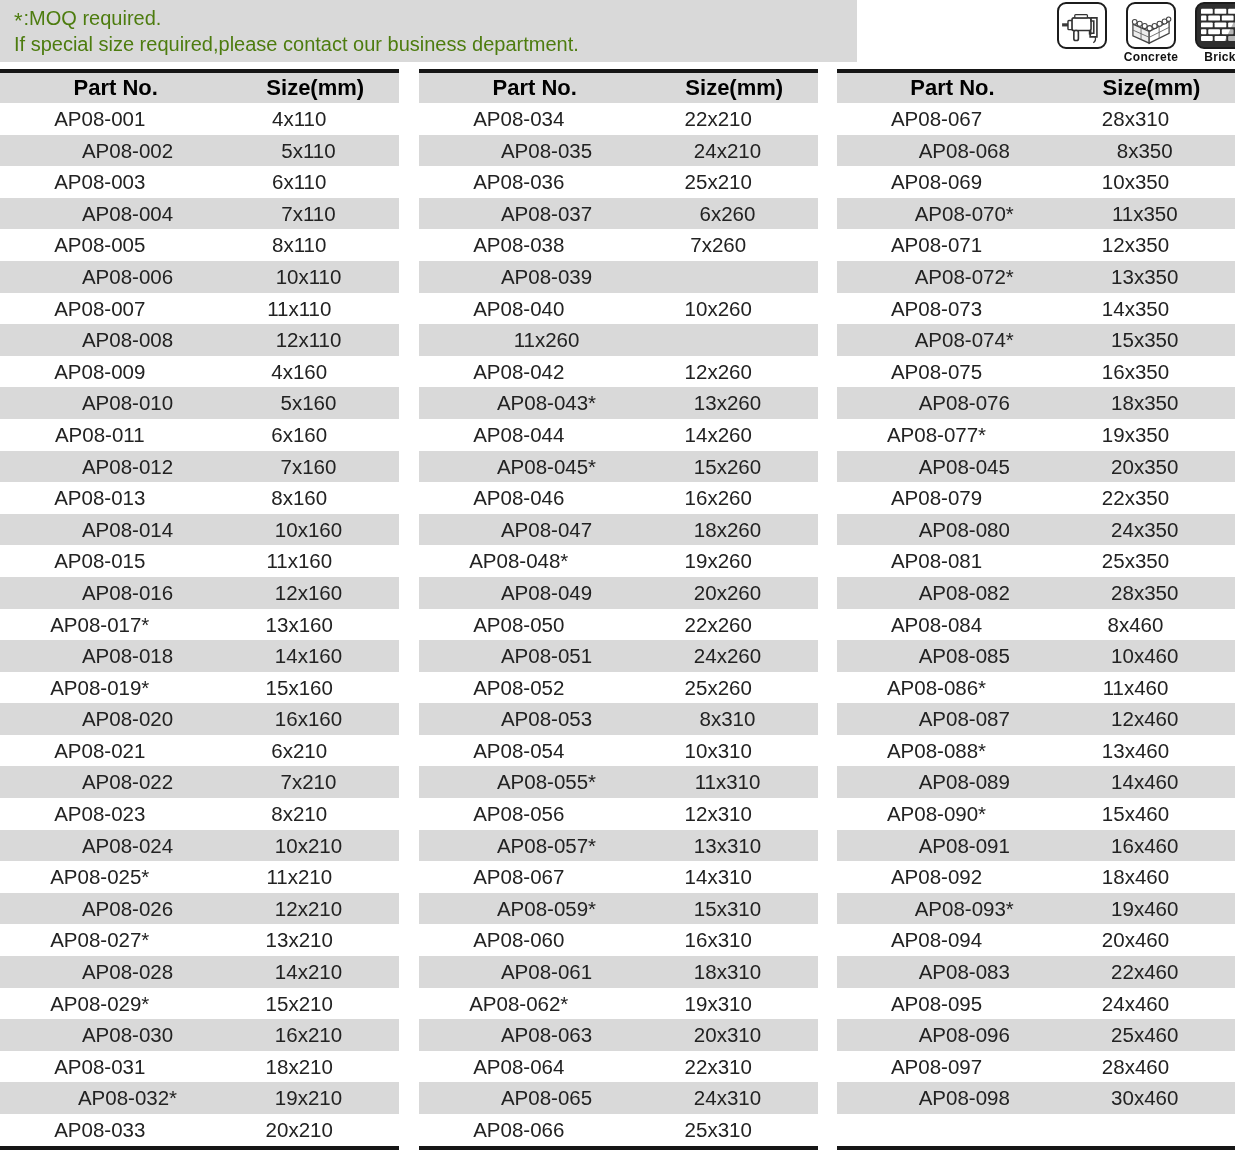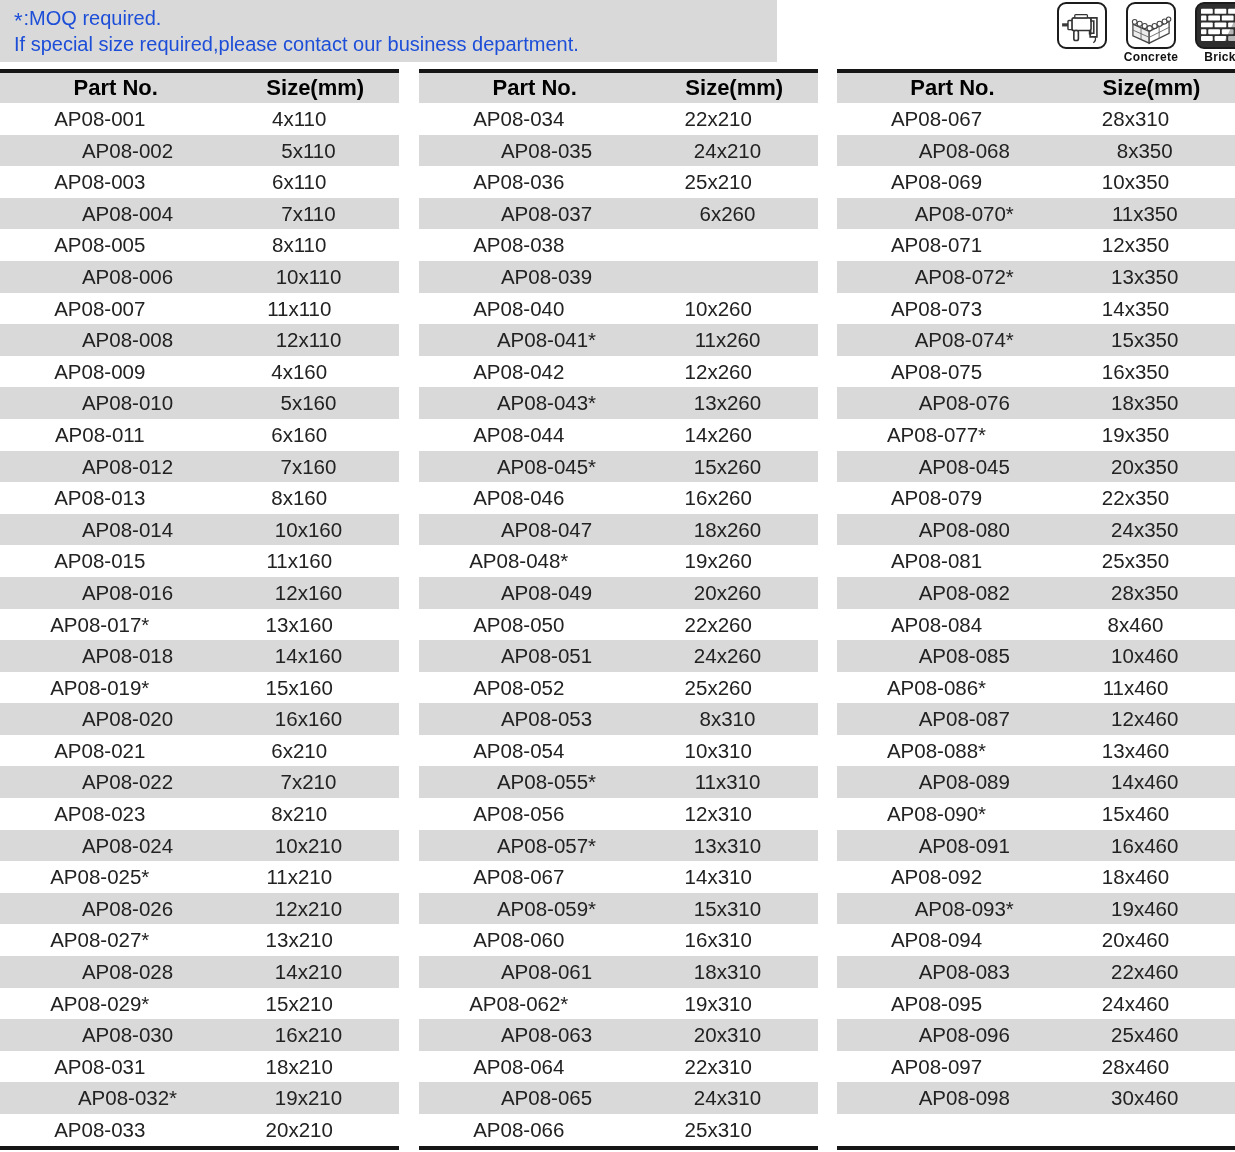--- a/index.html
+++ b/index.html
@@ -1,22 +1,22 @@
 <!DOCTYPE html>
 <html><head>
 <meta charset="utf-8">
 <style>
   html,body{margin:0;padding:0;}
   body{
     width:1235px;height:1152px;position:relative;background:#ffffff;
     font-family:"Liberation Sans", sans-serif;overflow:hidden;
   }
   .banner{
-    position:absolute;left:0;top:0;width:777px;height:62px;background:#d9d9d9;
-    box-sizing:border-box;padding:5px 0 0 14px;color:#1d4ed8;
+    position:absolute;left:0;top:0;width:857px;height:62px;background:#d9d9d9;
+    box-sizing:border-box;padding:5px 0 0 14px;color:#4d7c0f;
     font-size:20px;line-height:26px;
   }
   .banner .star{display:inline-block;position:relative;top:3px;margin-right:1px;font-size:22px;}
   .legend{position:absolute;top:2px;left:1056px;display:flex;gap:17px;}
   .legend-item{display:flex;flex-direction:column;align-items:center;width:52px;}
   .icon-box{
     width:50px;height:47px;border:2.5px solid #1c1c1c;border-radius:9px;background:#fff;
     box-sizing:border-box;display:flex;align-items:center;justify-content:center;
   }
   .icon-label{font-size:12px;font-weight:bold;color:#111;margin-top:1px;letter-spacing:0.3px;}
@@ -259,30 +259,30 @@
       <div class="row">
         <span class="cell">AP08-036</span>
         <span class="cell">25x210</span>
       </div>
       <div class="row alt">
         <span class="cell">AP08-037</span>
         <span class="cell">6x260</span>
       </div>
       <div class="row">
         <span class="cell">AP08-038</span>
+        <span class="cell">7x260</span>
       </div>
       <div class="row alt">
         <span class="cell">AP08-039</span>
       </div>
       <div class="row">
         <span class="cell">AP08-040</span>
         <span class="cell">10x260</span>
       </div>
       <div class="row alt">
-        <span class="cell">AP08-041*</span>
         <span class="cell">11x260</span>
       </div>
       <div class="row">
         <span class="cell">AP08-042</span>
         <span class="cell">12x260</span>
       </div>
       <div class="row alt">
         <span class="cell">AP08-043*</span>
         <span class="cell">13x260</span>
       </div>

